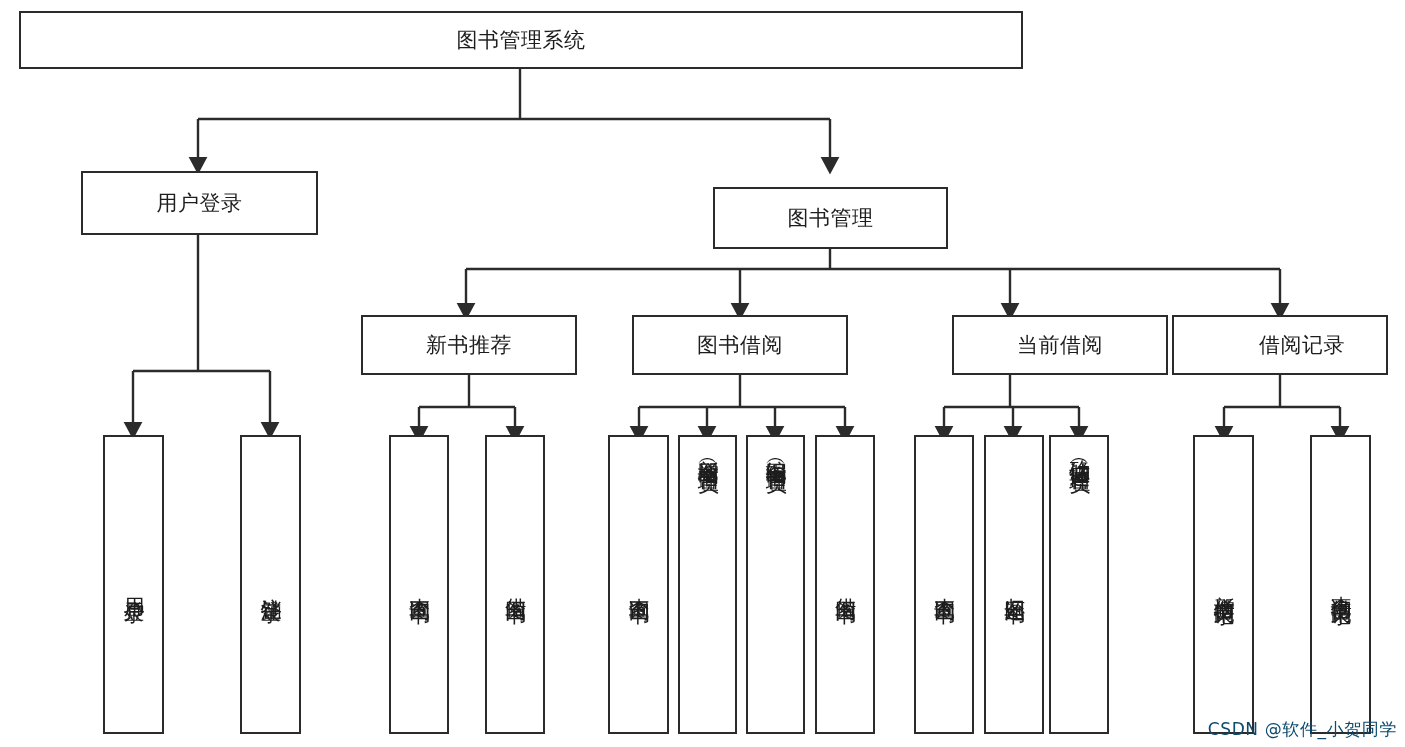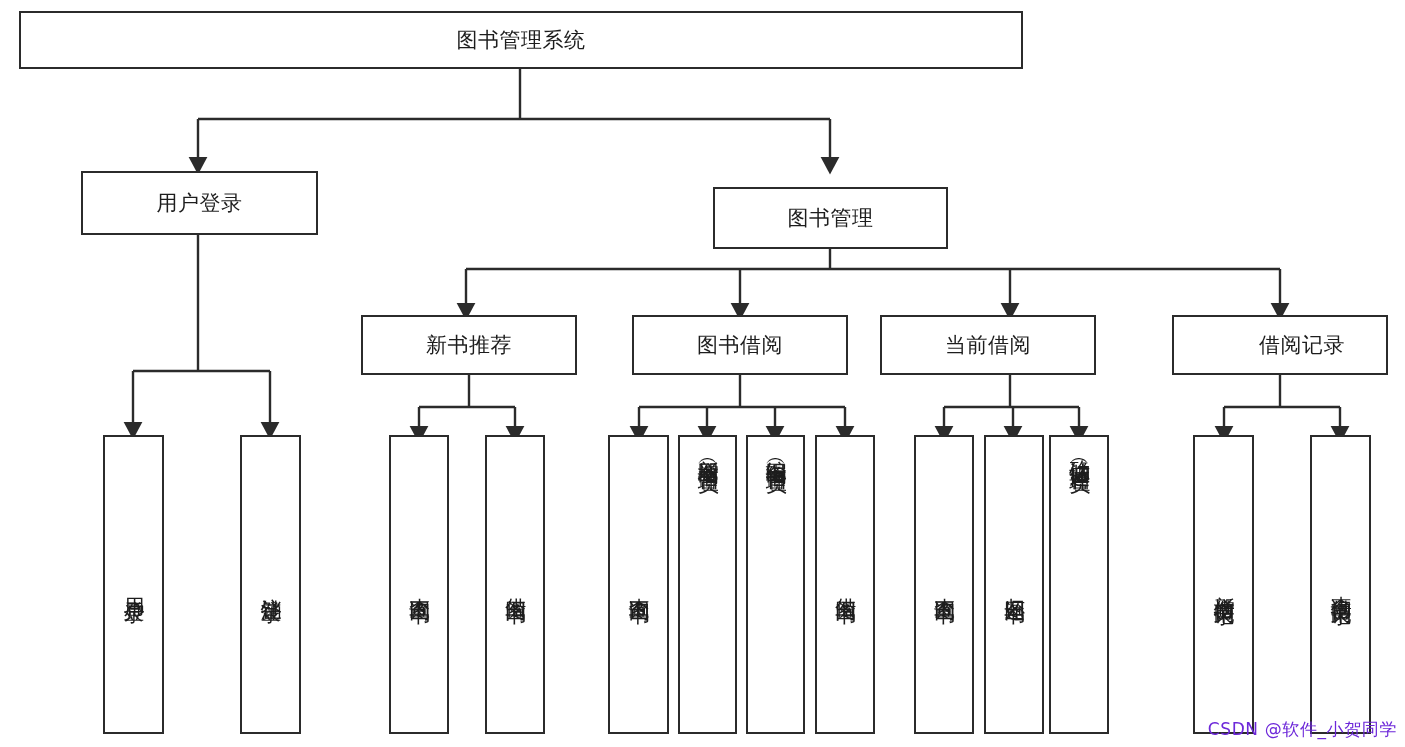--- a/index.html
+++ b/index.html
@@ -60,21 +60,21 @@
   }
   .node.leaf.centered {
     align-items: center;
     padding-top: 0;
   }
   .watermark {
     position: absolute;
     right: 8px;
     bottom: 6px;
     font-size: 17px;
-    color: #6d28d9;
+    color: #0c4a6e;
     letter-spacing: 0.6px;
     white-space: nowrap;
     z-index: 5;
   }
 </style>
 </head>
 <body>
 
 <div id="diagram-root">
 
@@ -142,21 +142,21 @@
   </div>
 
   <div class="node" style="left:361px; top:315px; width:216px; height:60px;">
     <span class="node-label">新书推荐</span>
   </div>
 
   <div class="node" style="left:632px; top:315px; width:216px; height:60px;">
     <span class="node-label">图书借阅</span>
   </div>
 
-  <div class="node" style="left:880px; top:315px; width:216px; height:60px;">
+  <div class="node" style="left:952px; top:315px; width:216px; height:60px;">
     <span class="node-label">当前借阅</span>
   </div>
 
   <div class="node" style="left:1172px; top:315px; width:216px; height:60px;padding-left:44px;">
     <span class="node-label">借阅记录</span>
   </div>
 
   <div class="node leaf centered" style="left:103px; top:435px; width:61px; height:299px;">
     <span class="node-label">用户登录</span>
   </div>

